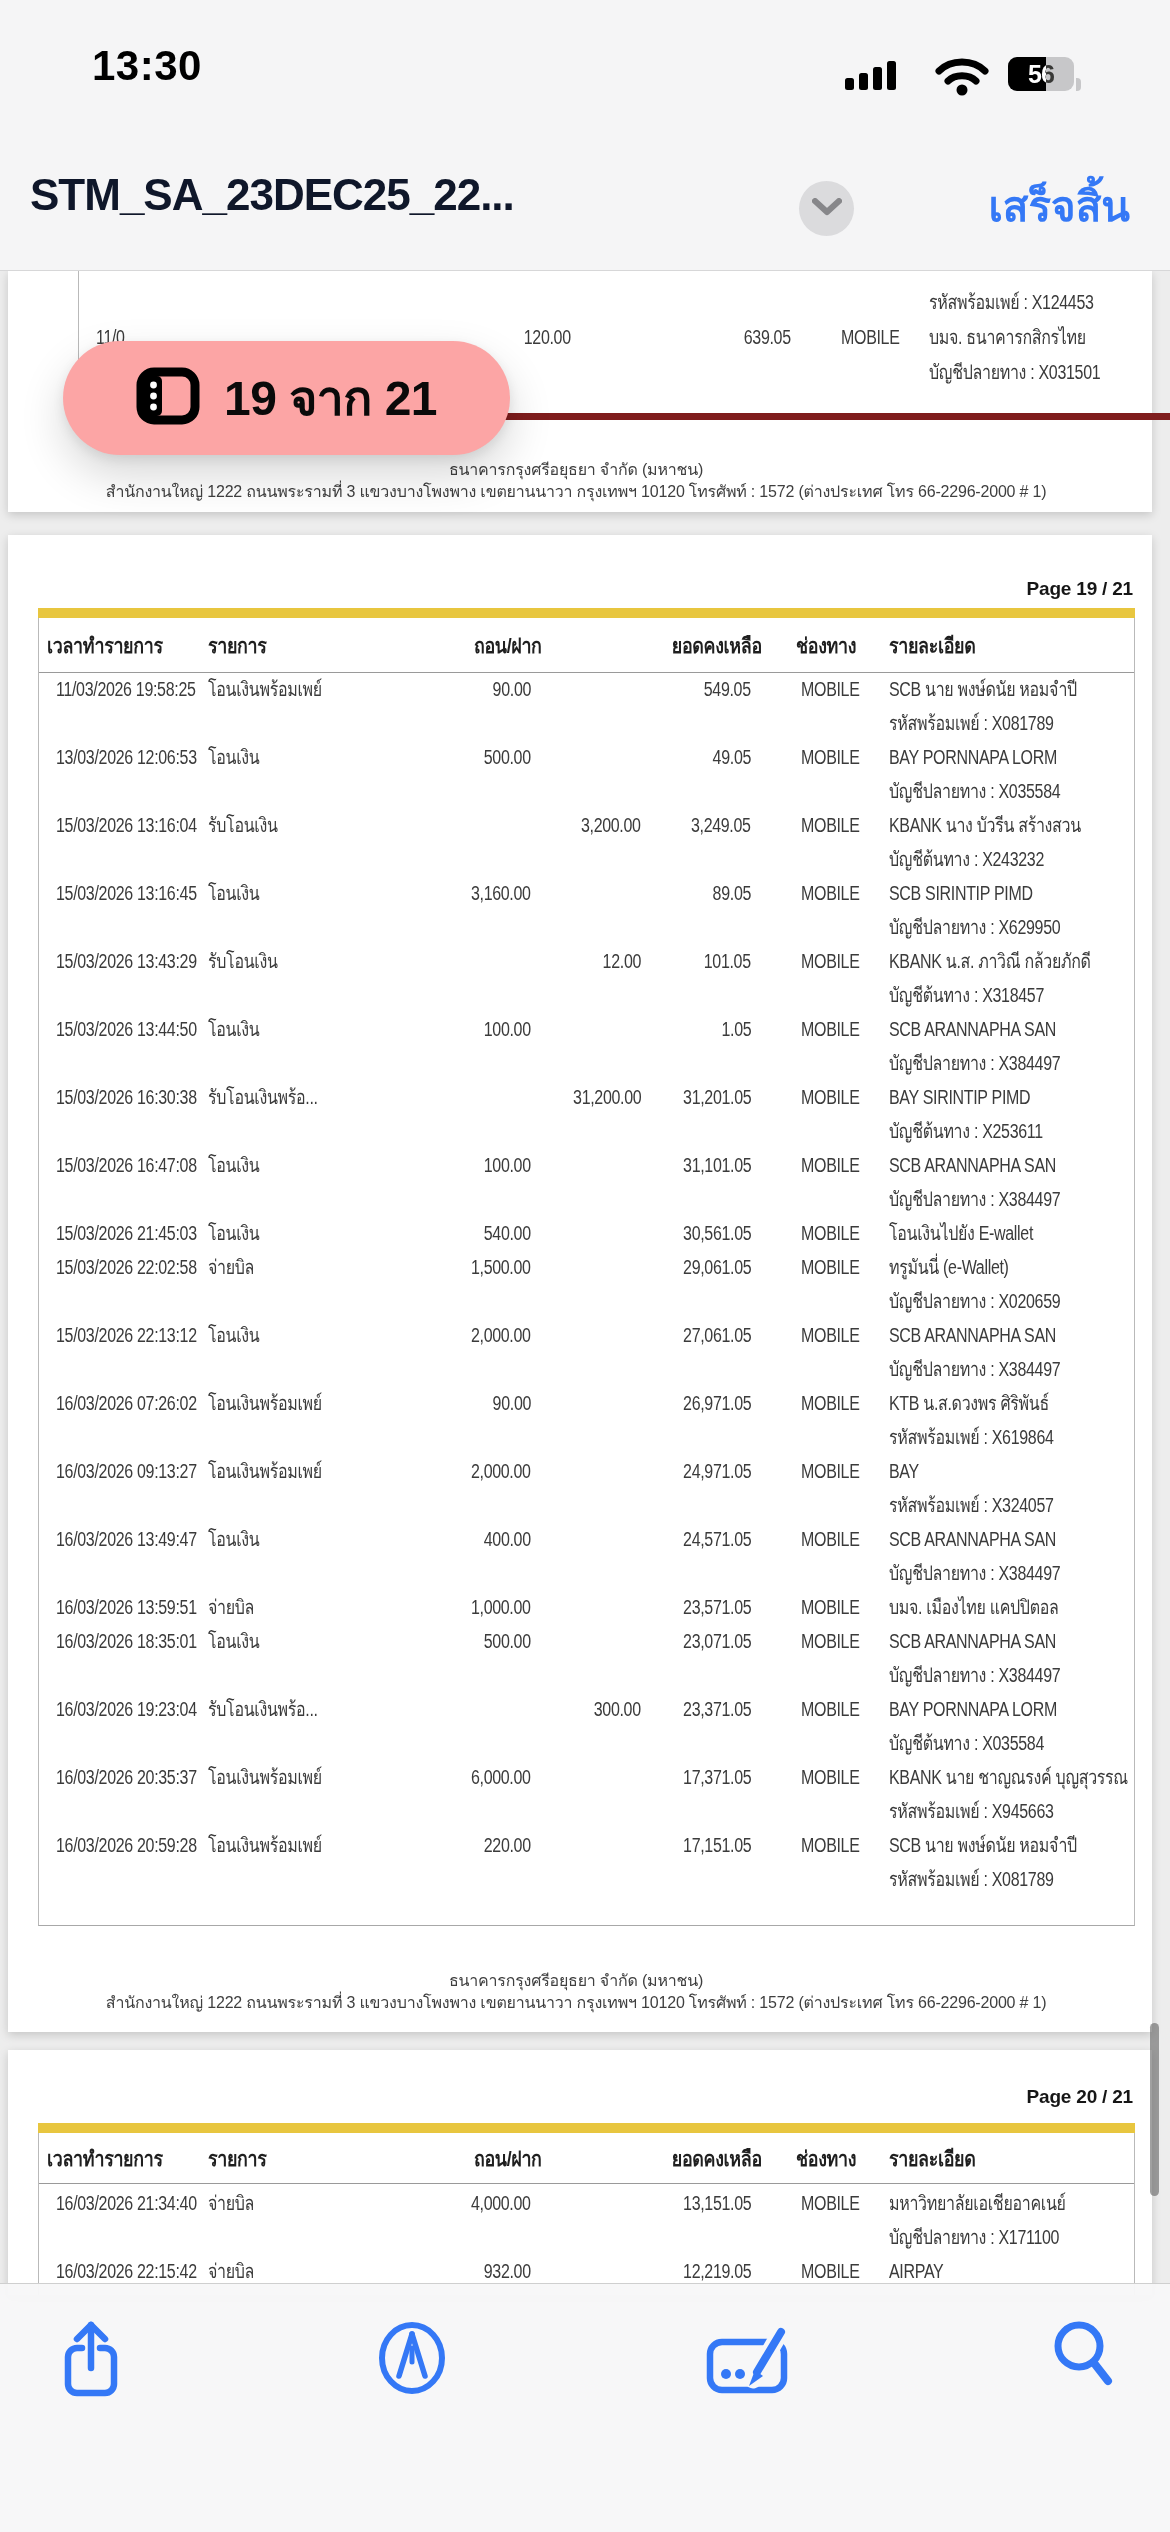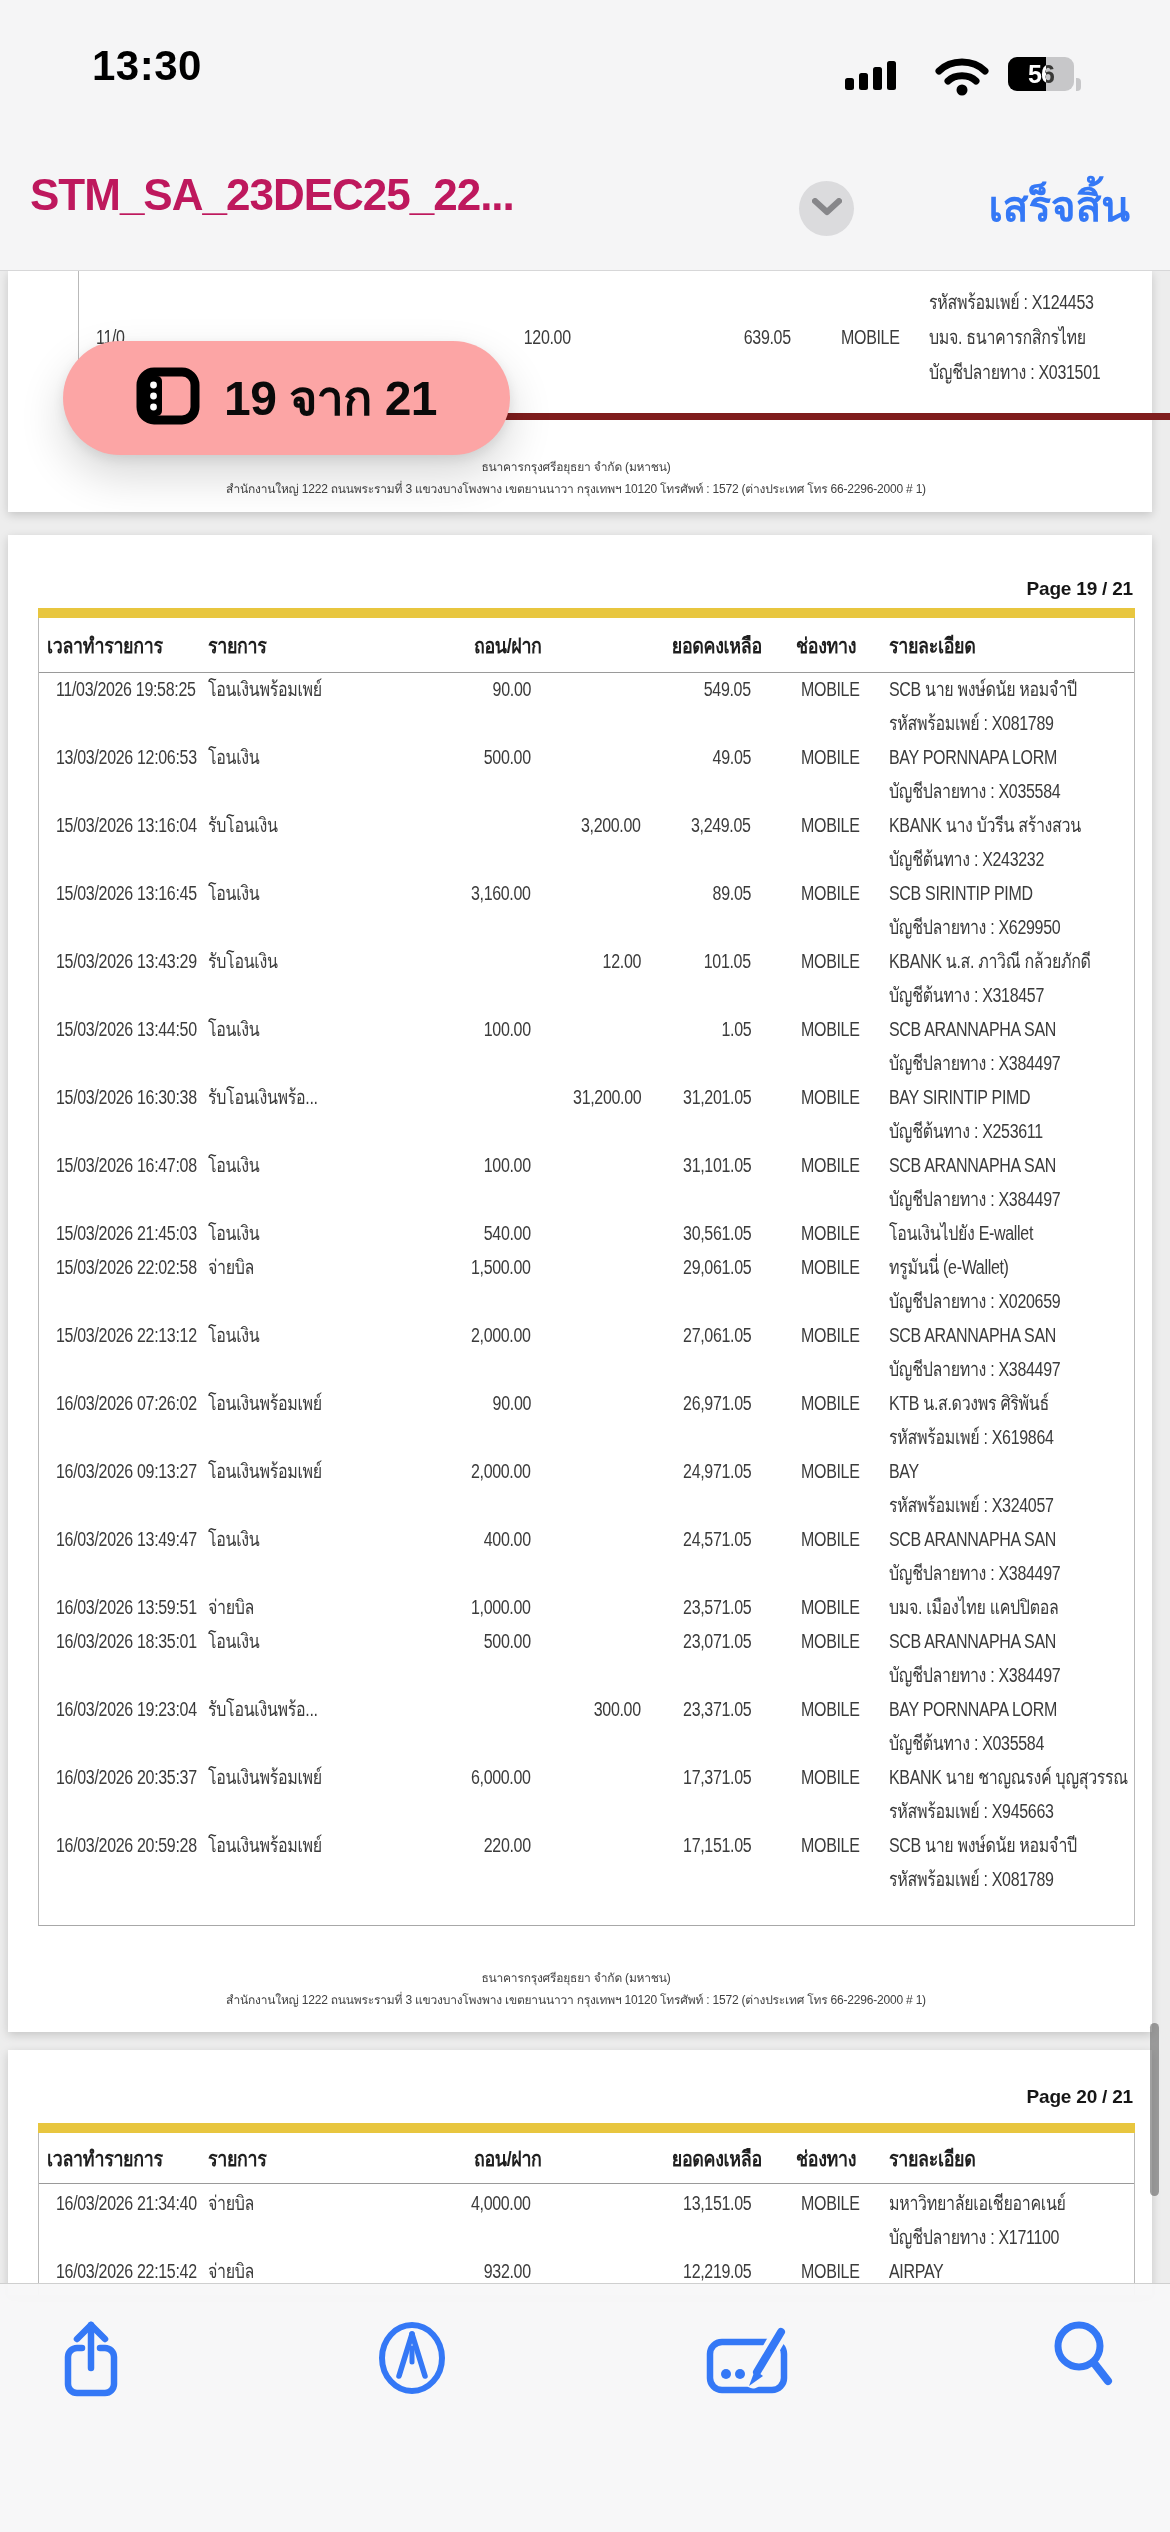--- a/index.html
+++ b/index.html
@@ -14,21 +14,21 @@
   .signal{position:absolute;left:845px;top:60px;display:flex;align-items:flex-end;gap:5px;height:30px;}
   .signal i{display:block;width:9px;background:#000;border-radius:2.5px;}
   .wifi{position:absolute;left:934px;top:55px;}
   .batt-wrap{position:absolute;left:1008px;top:57px;display:flex;align-items:flex-end;}
   .batt{position:relative;width:66px;height:34px;border-radius:9px;background:#c7c7c9;overflow:hidden;}
   .batt-fill{position:absolute;left:0;top:0;bottom:0;width:57%;background:#000;}
   .batt-num{position:absolute;inset:0;display:flex;align-items:center;justify-content:center;
             font-size:25px;font-weight:bold;color:#fff;mix-blend-mode:difference;letter-spacing:-1px;}
   .batt-nub{width:5px;height:13px;background:#c7c7c9;border-radius:0 4px 4px 0;margin-left:2px;}
 
-  .nav-title{position:absolute;left:30px;top:170px;font-size:44px;font-weight:bold;color:#be185d;letter-spacing:-1px;}
+  .nav-title{position:absolute;left:30px;top:170px;font-size:44px;font-weight:bold;color:#0f172a;letter-spacing:-1px;}
   .chevron-btn{position:absolute;left:799px;top:181px;width:55px;height:55px;border-radius:50%;
                background:#dbdbdd;display:flex;align-items:center;justify-content:center;}
   .done-btn{position:absolute;right:40px;top:173px;font-size:42px;font-weight:600;color:#3478F6;}
 
   
   .sheet{position:absolute;left:8px;width:1144px;background:#fff;
          box-shadow:0 3px 9px rgba(0,0,0,0.17);}
   .sheet-prev{top:271px;height:241px;z-index:1;}
   .sheet-19{top:535px;height:1497px;z-index:1;}
   .sheet-20{top:2050px;height:245px;z-index:1;}
@@ -55,21 +55,21 @@
   .rows-20{top:60px;padding-top:3px;}
   .rows-prev{top:0;padding-top:13px;}
   .tline{position:relative;height:34px;}
   .rows-prev .tline{height:35px;}
   .tline span{position:absolute;top:50%;font-size:20px;color:#3b3b3b;white-space:nowrap;letter-spacing:-0.4px;}
   .cl{transform:translateY(-50%) scaleX(0.8);transform-origin:left center;}
   .cr{transform:translateY(-50%) scaleX(0.8);transform-origin:right center;text-align:right;}
   .c-time{left:17px}.c-desc{left:169px}.c-wd{right:603px}.c-dp{right:493px}
   .c-bal{right:383px}.c-ch{left:762px}.c-det{left:850px}.c-code{left:850px}
 
-  .pdf-footer{position:absolute;left:0;right:8px;text-align:center;font-size:12px;color:#3f3f3f;
+  .pdf-footer{position:absolute;left:0;right:8px;text-align:center;font-size:16px;color:#3f3f3f;
               white-space:nowrap;letter-spacing:-0.2px;}
   .fprev-1{top:186px}.fprev-2{top:208px}
   .f19-1{top:1433px}.f19-2{top:1455px}
 
   .page-label{position:absolute;right:19px;font-size:19px;font-weight:bold;color:#161616;letter-spacing:-0.2px;}
   .pl-19{top:43px}.pl-20{top:36px}
 
   
   .pill{position:absolute;left:63px;top:341px;width:447px;height:114px;border-radius:57px;background:#fca5a5;
         box-shadow:0 20px 45px rgba(0,0,0,0.16),0 4px 12px rgba(0,0,0,0.08);

